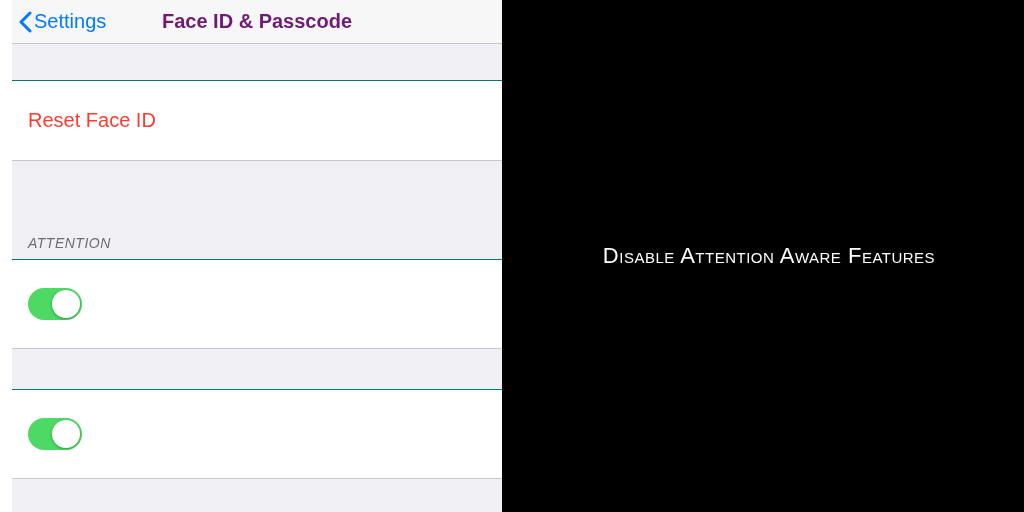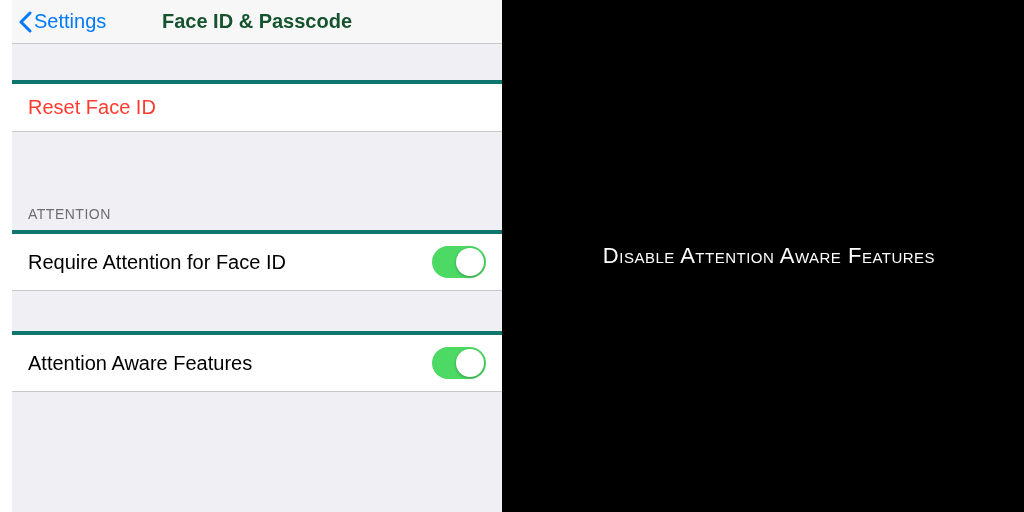--- a/index.html
+++ b/index.html
@@ -49,41 +49,42 @@
       color: #007aff;
       font-size: 20px;
     }
     .back-button svg { margin-right: 2px; }
     .nav-title {
       position: absolute;
       left: 50%;
       transform: translateX(-50%);
       font-weight: 600;
       font-size: 20px;
-      color: #14532d;
+      color: #701a75;
       white-space: nowrap;
     }
     
     .row {
       background: #fff;
-      border-top: 4px solid #0f766e;
+      border-top: 1px solid #0f766e;
       border-bottom: 1px solid #c8c7cc;
-      padding: 12px 16px;
+      padding: 28px 16px;
       display: flex;
       align-items: center;
       justify-content: space-between;
     }
     .row-label { font-size: 20px; color: #000; }
     .row-label.destructive { color: #ff3b30; }
     .section-header {
       font-size: 14px;
       letter-spacing: .5px;
       color: #6d6d72;
       padding: 0 16px 8px 16px;
       text-transform: uppercase;
+      font-style: italic;
     }
     .section-footer {
       font-size: 15px;
       color: #6d6d72;
       padding: 8px 16px 0 16px;
       line-height: 1.35;
     }
     .gap-small { height: 36px; }
     .gap-large { height: 74px; }
     .gap-mid   { height: 40px; }
@@ -124,28 +125,26 @@
 
   <div class="row">
     <span class="row-label destructive">Reset Face ID</span>
   </div>
 
   <div class="gap-large"></div>
 
   <div class="section-header">ATTENTION</div>
 
   <div class="row">
-    <span class="row-label">Require Attention for Face ID</span>
     <div class="toggle"></div>
   </div>
 
   <div class="gap-mid"></div>
 
   <div class="row">
-    <span class="row-label">Attention Aware Features</span>
     <div class="toggle"></div>
   </div>
 
 </div>
 
 <div class="right-pane">
   <div class="caption">Disable Attention Aware Features</div>
 </div>
 
 </body></html>

